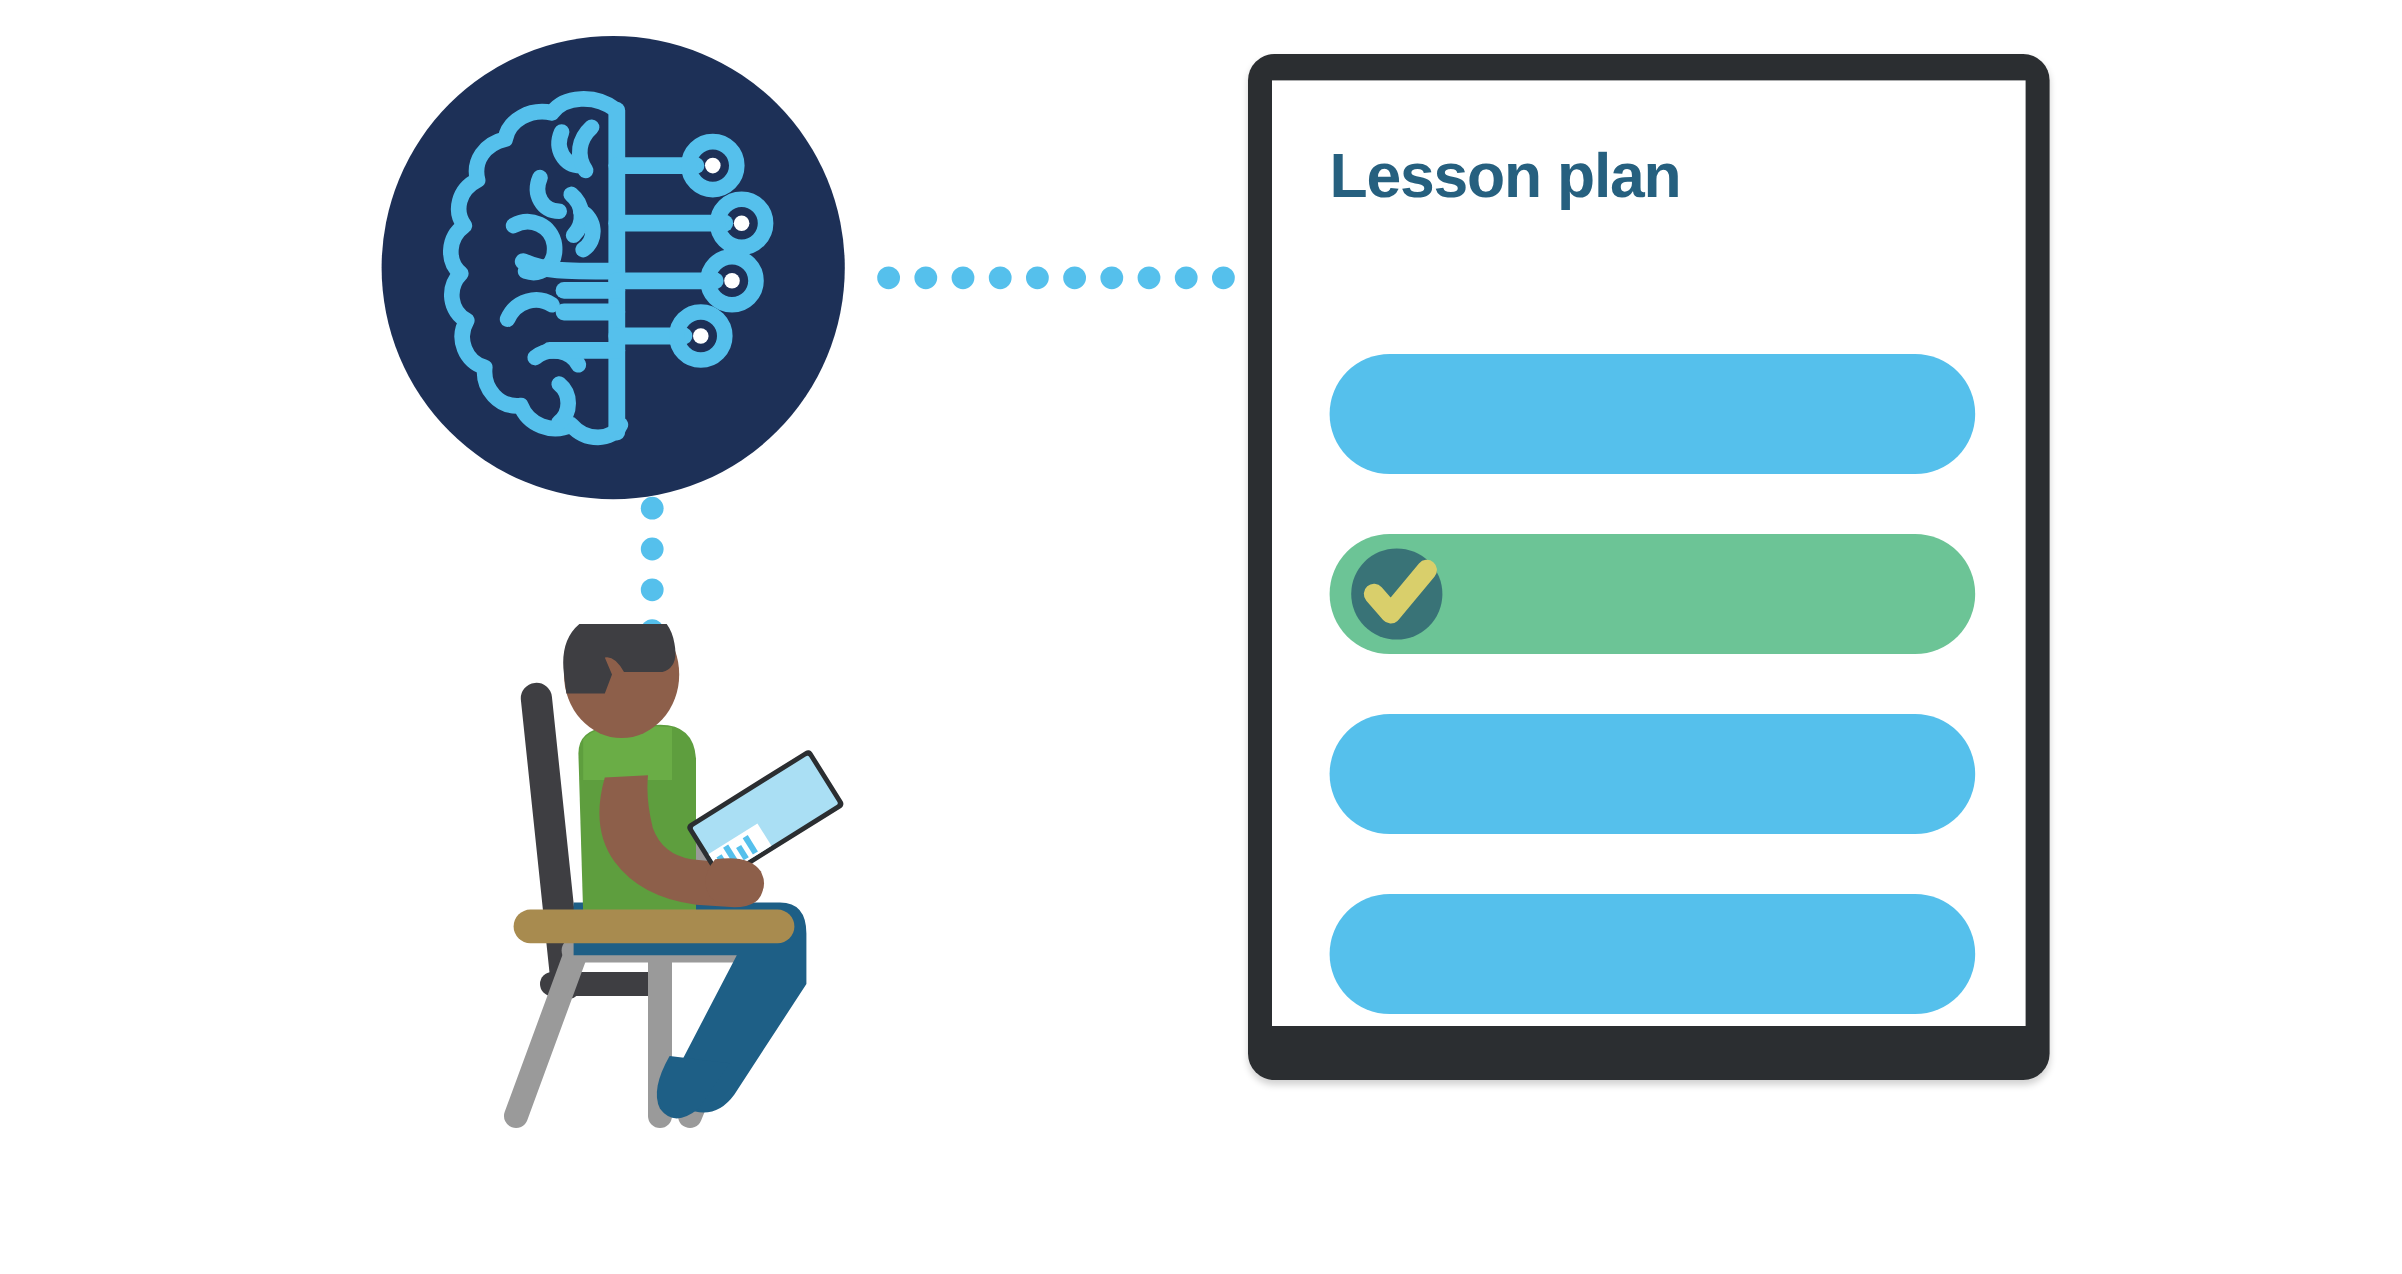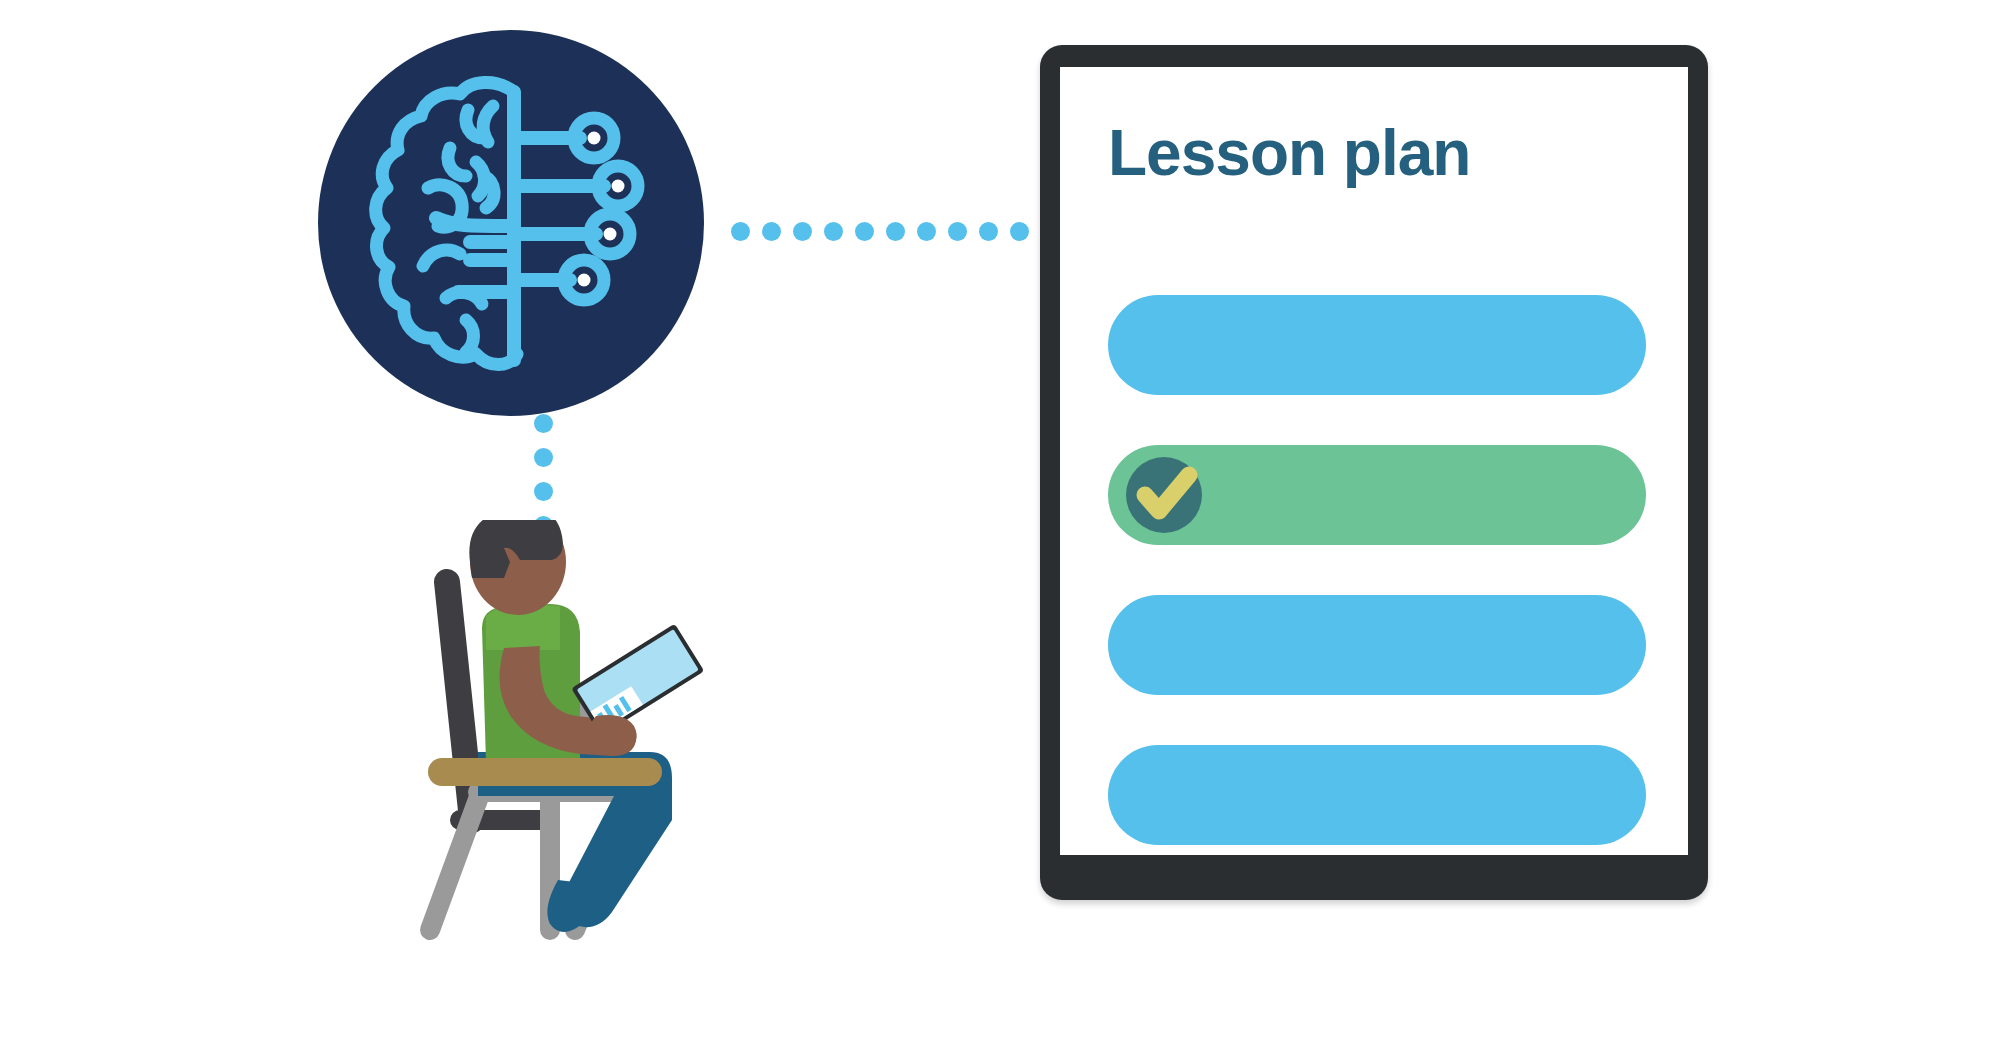--- a/index.html
+++ b/index.html
@@ -46,21 +46,21 @@
   }
   #doc-page {
     position:absolute;
     left:20px; top:22px;
     width:628px; height:788px;
     background:#ffffff;
   }
   #doc-title {
     position:absolute;
     left:48px; top:54px;
-    font-size:64px;
+    font-size:52px;
     font-weight:bold;
     color:#26607f;
     letter-spacing:-1px;
     line-height:1;
     white-space:nowrap;
   }
   .bar {
     position:absolute;
     left:48px;
     width:538px;

